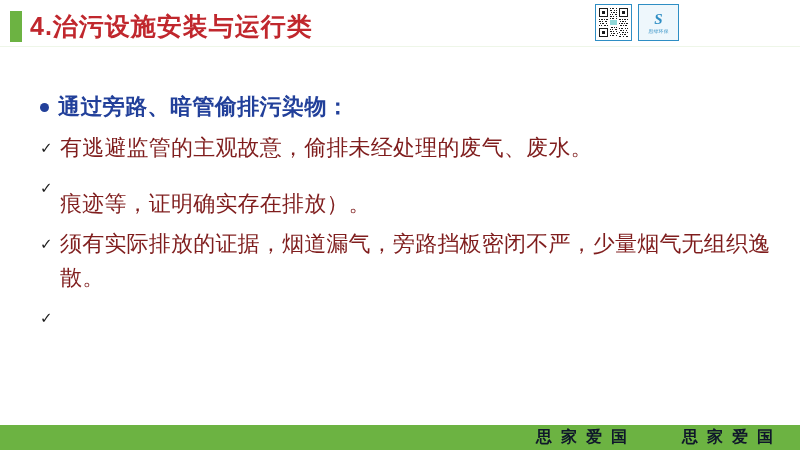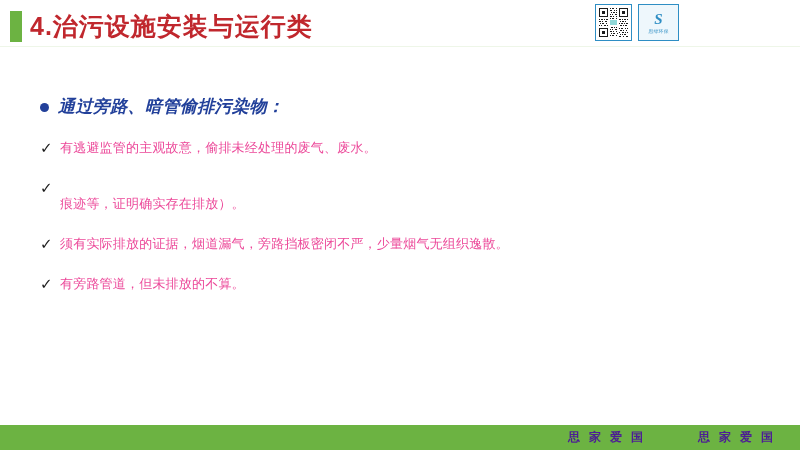--- a/index.html
+++ b/index.html
@@ -114,26 +114,25 @@
   .bullet-dot {
     width: 9px;
     height: 9px;
     border-radius: 50%;
     background: #22409a;
     margin-top: 8px;
     margin-right: 9px;
     flex: 0 0 auto;
   }
   .bullet-heading-text {
-    font-size: 17px;
+    font-size: 22px;
     line-height: 24px;
     font-weight: bold;
     color: #22409a;
     letter-spacing: 0.4px;
-    font-style: italic;
   }
 
   .check-list {
     padding: 0;
     margin: 0;
     list-style: none;
   }
   .check-item {
     display: flex;
     align-items: flex-start;
@@ -143,23 +142,23 @@
   }
   .check-mark {
     flex: 0 0 auto;
     width: 20px;
     font-size: 15px;
     line-height: 34px;
     color: #1a1a1a;
     text-align: left;
   }
   .check-text {
-    font-size: 13px;
+    font-size: 22px;
     line-height: 34px;
-    color: #ec4899;
+    color: #7f1d1d;
     letter-spacing: 0.2px;
   }
   .check-text .line-2 { display: block; margin-top: 16px; }
 
   
   .slide-footer {
     position: absolute;
     left: 0;
     bottom: 0;
     width: 800px;
@@ -169,23 +168,23 @@
   .footer-slogans {
     position: absolute;
     right: 18px;
     top: 0;
     height: 25px;
     display: flex;
     align-items: center;
     gap: 46px;
   }
   .footer-slogan {
-    font-size: 12px;
+    font-size: 16px;
     font-weight: bold;
-    color: #4c1d95;
+    color: #0f172a;
     letter-spacing: 9px;
     white-space: nowrap;
   }
 </style>
 </head>
 <body>
 
 <div class="slide-header">
   <div class="title-accent-bar"></div>
   <div class="slide-title">4.治污设施安装与运行类</div>
@@ -323,23 +322,20 @@
 
     <li class="check-item">
       <span class="check-mark">✓</span>
       <span class="check-text">
         <span>须有实际排放的证据，烟道漏气，旁路挡板密闭不严，少量烟气无组织逸散。</span>
       </span>
     </li>
 
     <li class="check-item">
       <span class="check-mark">✓</span>
-      <span class="check-text">
-        <span>有旁路管道，但未排放的不算。</span>
-      </span>
     </li>
 
   </ul>
 </div>
 
 <div class="slide-footer">
   <div class="footer-slogans">
     <span class="footer-slogan">思家爱国</span>
     <span class="footer-slogan">思家爱国</span>
   </div>

